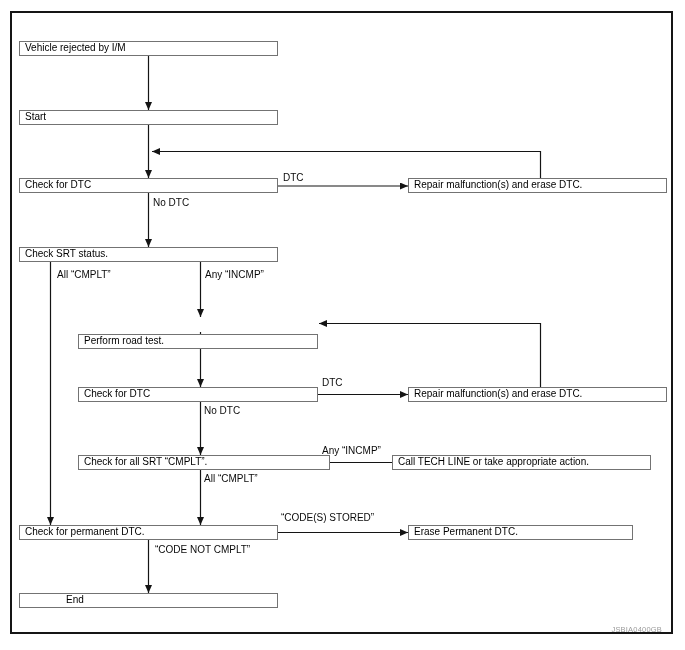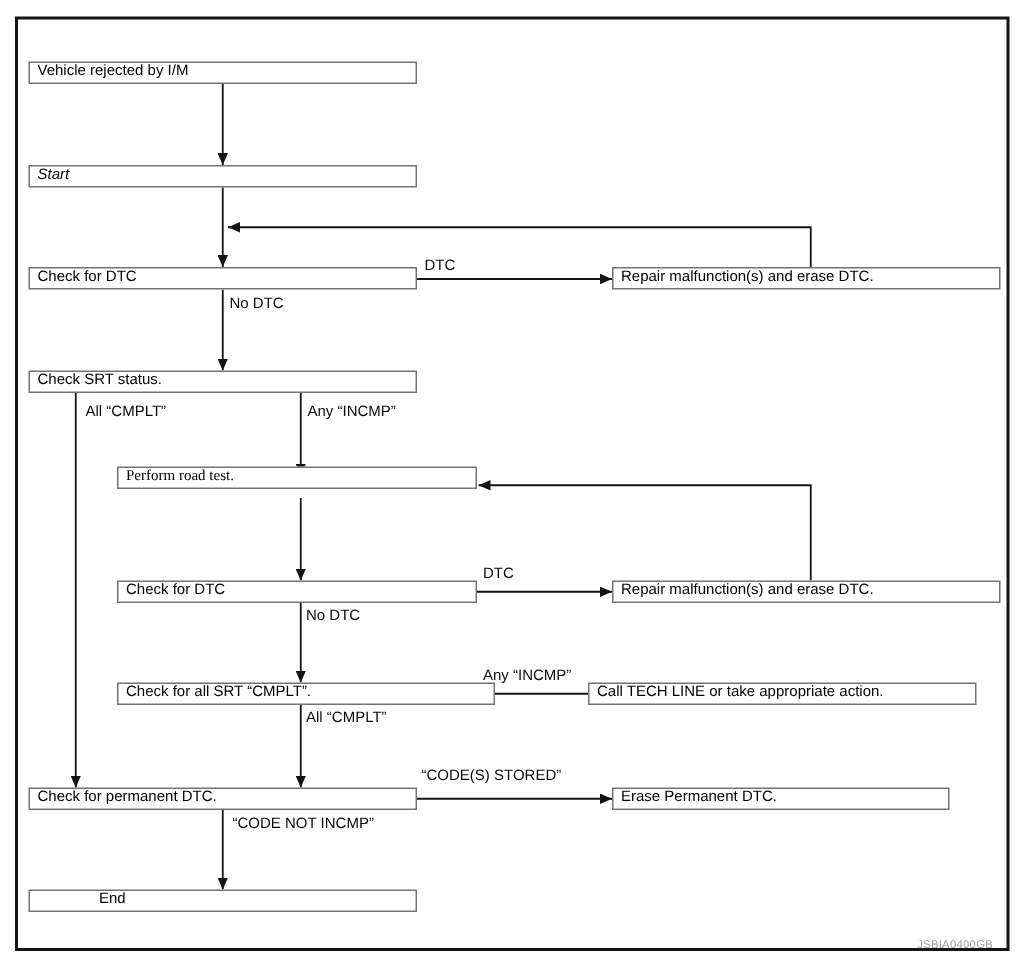--- a/index.html
+++ b/index.html
@@ -20,24 +20,24 @@
   }
   .elabel{
     position:absolute;font-size:10px;line-height:11px;white-space:nowrap;color:#0a0a0a;
   }
   .watermark{
     position:absolute;right:23px;top:625px;font-size:7.5px;color:#9b9b9b;
     letter-spacing:0.2px;
   }
   
   #n-vehicle   {left:19px; top:41px; width:259px;}
-  #n-start     {left:19px; top:110px;width:259px;font-style:italic;}
+  #n-start     {left:19px; top:110px;width:259px;}
   #n-checkdtc1 {left:19px; top:178px;width:259px;}
   #n-checksrt  {left:19px; top:247px;width:259px;}
-  #n-roadtest  {left:78px; top:311px;width:240px;font-family:Liberation Serif, serif;}
+  #n-roadtest  {left:78px; top:334px;width:240px;}
   #n-checkdtc2 {left:78px; top:387px;width:240px;}
   #n-checkallsrt{left:78px;top:455px;width:252px;}
   #n-checkperm {left:19px; top:525px;width:259px;}
   #n-end       {left:19px; top:593px;width:259px;padding-left:46px;}
   #n-repair1   {left:408px;top:178px;width:259px;}
   #n-repair2   {left:408px;top:387px;width:259px;}
   #n-calltech  {left:392px;top:455px;width:259px;}
   #n-eraseperm {left:408px;top:525px;width:225px;}
   
   #l-nodtc1        {left:153px;top:197px;}
@@ -99,16 +99,16 @@
 
   <div class="elabel" id="l-dtc1">DTC</div>
   <div class="elabel" id="l-nodtc1">No DTC</div>
   <div class="elabel" id="l-allcmplt1">All “CMPLT”</div>
   <div class="elabel" id="l-anyincmp1">Any “INCMP”</div>
   <div class="elabel" id="l-dtc2">DTC</div>
   <div class="elabel" id="l-nodtc2">No DTC</div>
   <div class="elabel" id="l-anyincmp2">Any “INCMP”</div>
   <div class="elabel" id="l-allcmplt2">All “CMPLT”</div>
   <div class="elabel" id="l-codesstored">“CODE(S) STORED”</div>
-  <div class="elabel" id="l-codenotstored">“CODE NOT INCMP”</div>
+  <div class="elabel" id="l-codenotstored">“CODE NOT CMPLT”</div>
 
   <div class="watermark">JSBIA0400GB</div>
 </div>
 
 </body></html>

